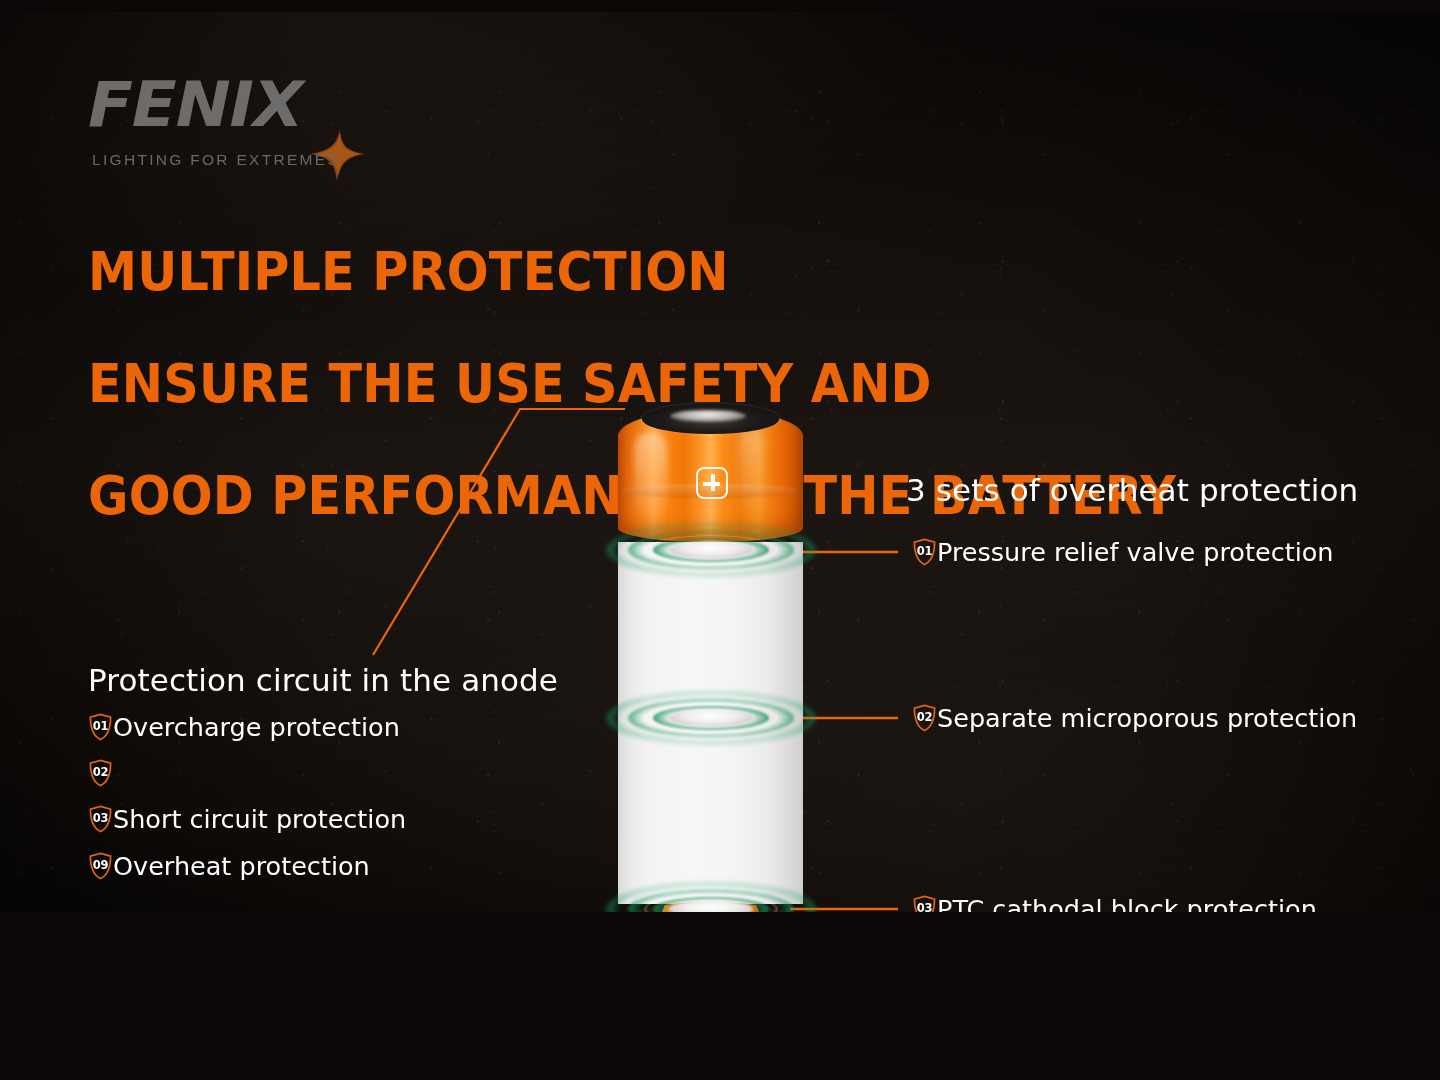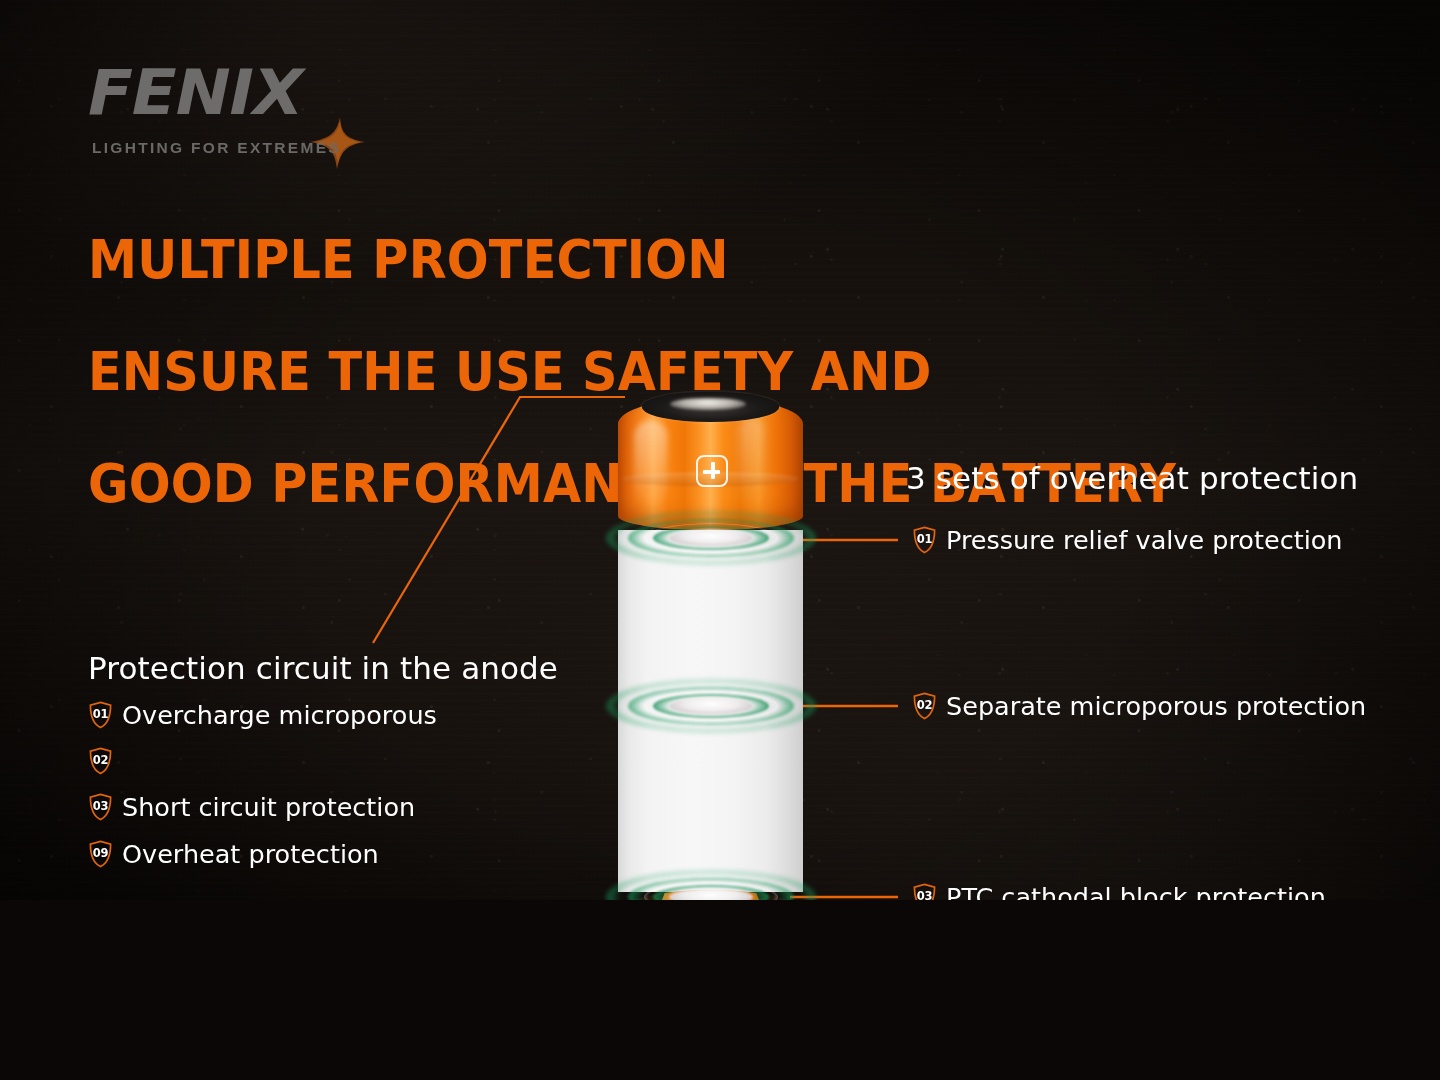--- a/index.html
+++ b/index.html
@@ -12,20 +12,21 @@
 
   
   #stage{
     position:absolute; inset:0; width:1440px; height:900px;
     background:
       radial-gradient(ellipse 900px 420px at 300px 0px, rgba(62,48,38,.55) 0%, rgba(20,15,12,0) 70%),
       radial-gradient(ellipse 700px 500px at 1180px 980px, rgba(48,38,30,.40) 0%, rgba(15,11,9,0) 70%),
       radial-gradient(ellipse 1100px 500px at 760px 720px, rgba(40,31,25,.45) 0%, rgba(12,9,7,0) 72%),
       linear-gradient(180deg,#100c0a 0%, #15100c 28%, #1a1410 52%, #130e0b 74%, #0b0806 100%);
     overflow:hidden;
+    margin-top:12px;
   }
   
   #grain{
     position:absolute; inset:0;
     background-image:
       radial-gradient(circle at 12% 62%, rgba(190,175,160,.10) 0 1.2px, transparent 1.6px),
       radial-gradient(circle at 27% 71%, rgba(200,185,165,.09) 0 1.4px, transparent 1.8px),
       radial-gradient(circle at 41% 83%, rgba(180,165,150,.08) 0 1.1px, transparent 1.5px),
       radial-gradient(circle at 58% 66%, rgba(200,190,170,.07) 0 1.3px, transparent 1.7px),
       radial-gradient(circle at 73% 78%, rgba(190,175,155,.10) 0 1.5px, transparent 1.9px),
@@ -62,21 +63,21 @@
     letter-spacing:-1px;
     color:#6e6c6a;
     transform:scaleX(1.06);
     transform-origin:left center;
     line-height:62px;
   }
   #logo .star{ position:absolute; left:222px; top:55px; }
   #logo .tag{
     position:absolute; left:4px; top:77px;
     font-size:15.5px; letter-spacing:2.3px; color:#6b6966;
-    font-family:"Liberation Sans", sans-serif; font-weight:700;
+    font-family:"Liberation Sans", sans-serif; font-weight:400;
   }
 
   
   #headline{
     position:absolute; left:88px; top:176px; width:1200px;
     color:#ec6608;
     font-family:"DejaVu Sans", sans-serif;
     font-weight:700;
     font-size:53px;
     line-height:56px;
@@ -191,21 +192,21 @@
   .ring .w2{ width:134px; height:29px; background:radial-gradient(ellipse at 50% 50%, rgba(255,255,255,0) 66%, rgba(255,255,255,.95) 82%, rgba(255,255,255,0) 100%); }
   .ring .g3{ width:116px; height:24px; background:radial-gradient(ellipse at 50% 50%, rgba(0,150,80,0) 50%, rgba(14,140,82,.9) 74%, rgba(14,140,82,0) 100%); filter:blur(1.2px); }
   .ring .c { width:84px; height:17px; background:radial-gradient(ellipse at 50% 38%, #ffffff 0%, #efeced 45%, #cfc9cb 78%, rgba(190,184,186,.25) 100%); filter:blur(.8px); }
 
   
   .sec-title{
     color:#fff; font-size:31px; font-weight:400; letter-spacing:.1px;
     font-family:"DejaVu Sans", sans-serif;
     white-space:nowrap;
   }
-  .item{ display:flex; align-items:center; gap:9px; white-space:nowrap; }
+  .item{ display:flex; align-items:center; white-space:nowrap; }
   .item-label{
     color:#fff; font-size:25.5px; font-weight:400;
     font-family:"DejaVu Sans", sans-serif;
   }
   .shield{ position:relative; width:25px; height:28px; flex:0 0 25px; }
   .shield svg{ display:block; width:25px; height:28px; }
   .shield .num{
     position:absolute; inset:0; display:flex; align-items:center; justify-content:center;
     font-size:11.5px; font-weight:700; color:#fff; letter-spacing:-.2px;
     padding-bottom:2px;
@@ -302,21 +303,21 @@
   <div id="left-block">
     <div class="sec-title">Protection circuit in the anode</div>
 
     <div class="item">
       <span class="shield">
         <svg viewBox="0 0 25 28">
             <path d="M12.5 1.4 L22.6 4.2 C22.6 15.5 19.2 23.2 12.5 26.6 C5.8 23.2 2.4 15.5 2.4 4.2 Z" fill="none" stroke="#e2650c" stroke-width="1.7"></path>
           </svg>
         <span class="num">01</span>
       </span>
-      <span class="item-label">Overcharge microporous</span>
+      <span class="item-label">Overcharge protection</span>
     </div>
 
     <div class="item">
       <span class="shield">
         <svg viewBox="0 0 25 28">
             <path d="M12.5 1.4 L22.6 4.2 C22.6 15.5 19.2 23.2 12.5 26.6 C5.8 23.2 2.4 15.5 2.4 4.2 Z" fill="none" stroke="#e2650c" stroke-width="1.7"></path>
           </svg>
         <span class="num">02</span>
       </span>
     </div>

